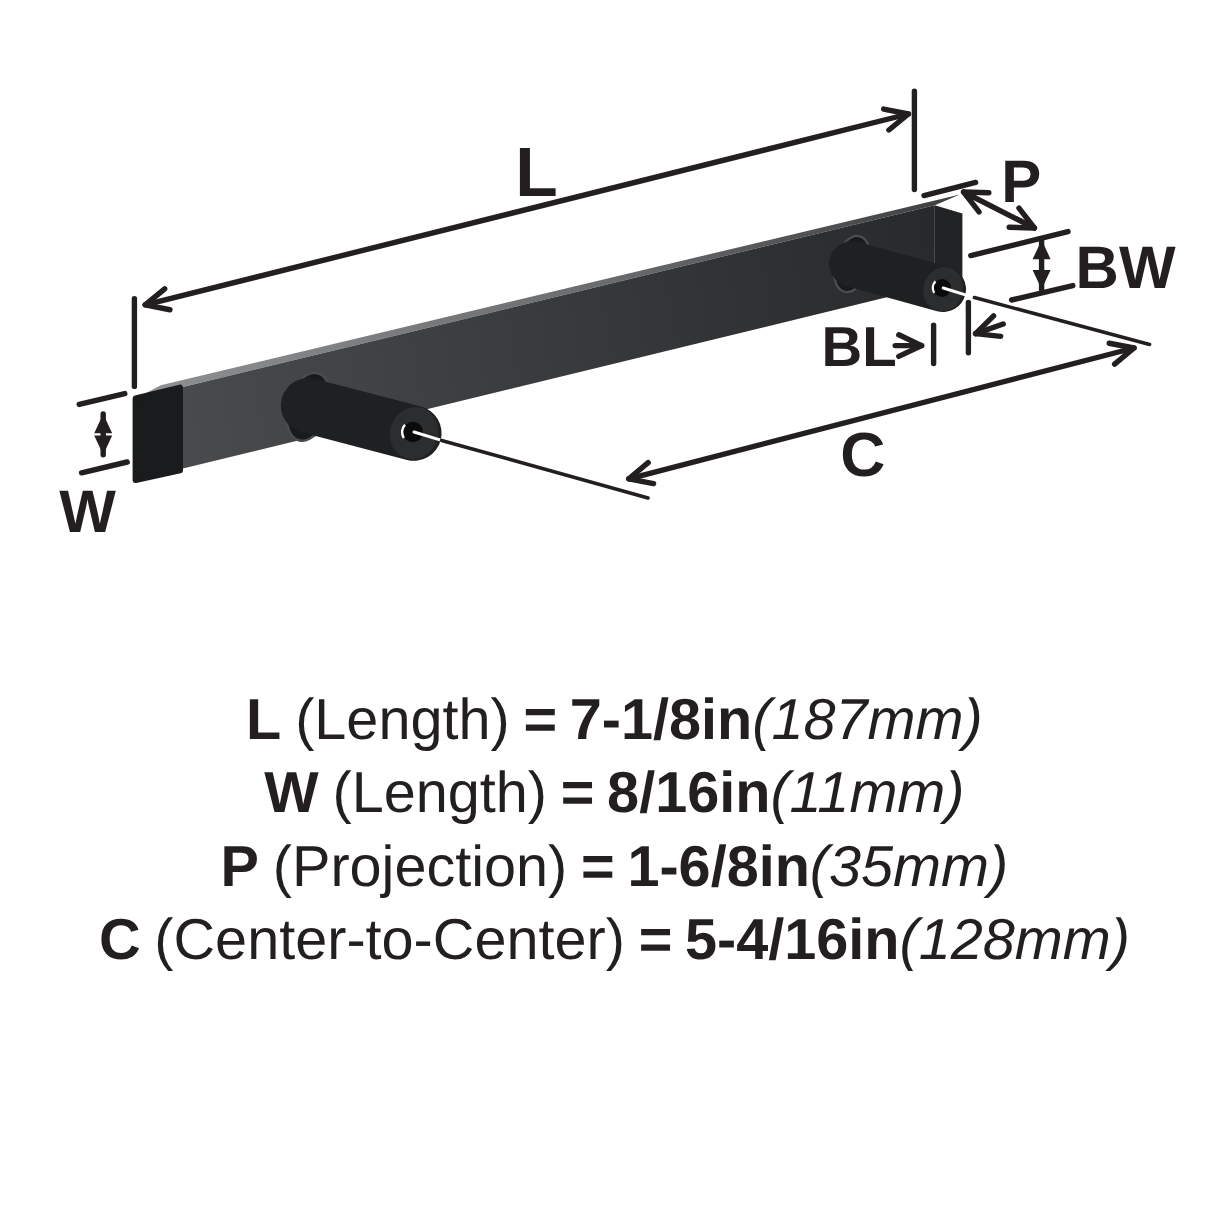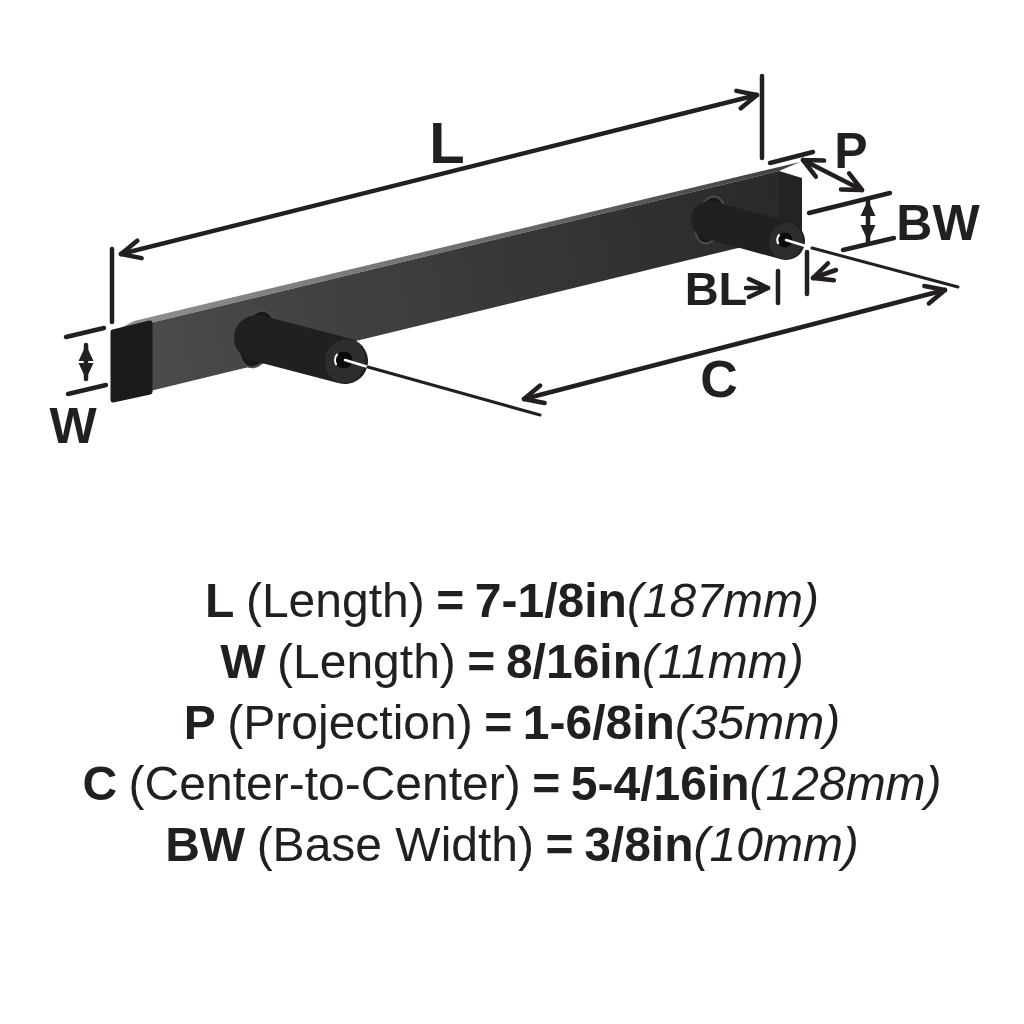--- a/index.html
+++ b/index.html
@@ -108,18 +108,15 @@
     </div>
     <div class="spec-row">
       <span class="spec-abbr">W</span><span class="spec-name">(Length)</span><span class="spec-eq">=</span><span class="spec-value">8/16in</span><span class="spec-metric">(11mm)</span>
     </div>
     <div class="spec-row">
       <span class="spec-abbr">P</span><span class="spec-name">(Projection)</span><span class="spec-eq">=</span><span class="spec-value">1-6/8in</span><span class="spec-metric">(35mm)</span>
     </div>
     <div class="spec-row">
       <span class="spec-abbr">C</span><span class="spec-name">(Center-to-Center)</span><span class="spec-eq">=</span><span class="spec-value">5-4/16in</span><span class="spec-metric">(128mm)</span>
     </div>
-    <div class="spec-row">
-      <span class="spec-abbr">BW</span><span class="spec-name">(Base Width)</span><span class="spec-eq">=</span><span class="spec-value">3/8in</span><span class="spec-metric">(10mm)</span>
-    </div>
   </div>
 
 </div>
 
 </body></html>

